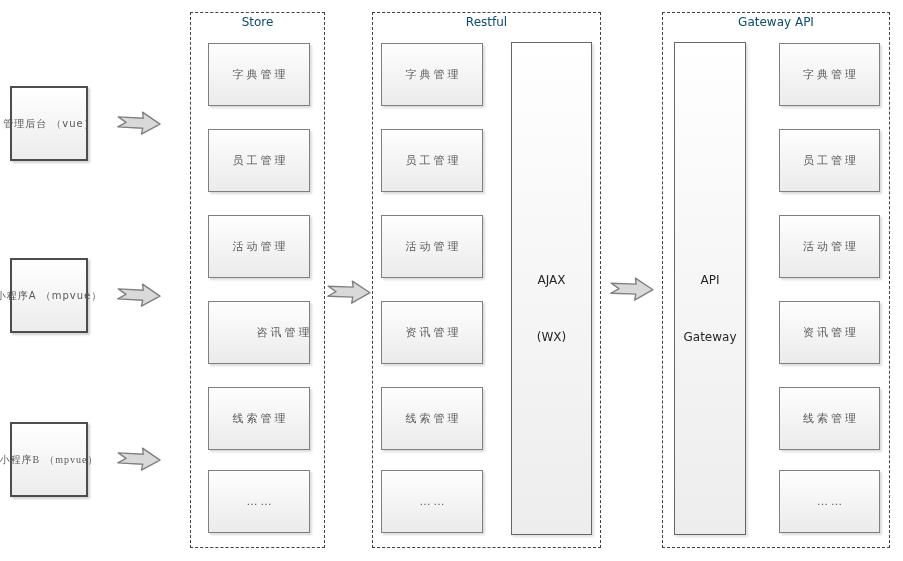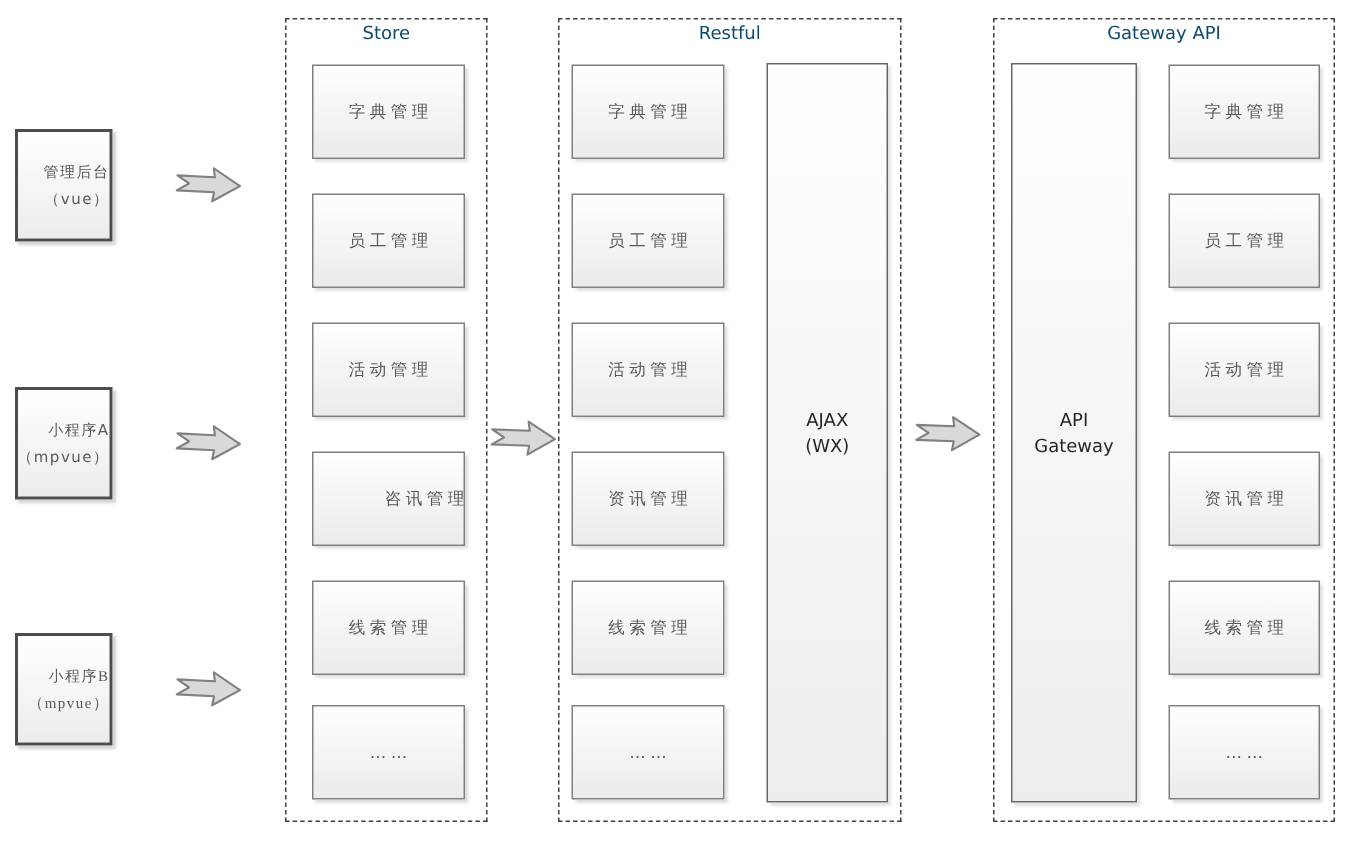--- a/index.html
+++ b/index.html
@@ -11,28 +11,28 @@
     width: 903px;
     height: 561px;
     background: #ffffff;
     overflow: hidden;
   }
 
   
   .client-box {
     position: absolute;
     left: 10px;
-    width: 65px;
+    width: 78px;
     height: 75px;
     border: 2px solid #4d4d4d;
     background: linear-gradient(180deg, #ffffff 0%, #ececec 100%);
     box-shadow: 2px 2px 2px rgba(0,0,0,0.18);
     display: flex;
-    flex-direction: column;
-    align-items: flex-end;
+    flex-direction: row;
+    align-items: center;
     justify-content: center;
     gap: 4px;
   }
   .client-box .line {
     font-size: 10px;
     color: #595959;
     letter-spacing: 1px;
     white-space: nowrap;
   }
 
@@ -85,20 +85,21 @@
     display: flex;
     flex-direction: column;
     align-items: center;
     justify-content: center;
     gap: 3px;
   }
   .tall-box .line {
     font-size: 12px;
     color: #262626;
     white-space: nowrap;
+    margin-top: 40px;
   }
 
   
   .arrow {
     position: absolute;
     width: 46px;
     height: 28px;
   }
   .arrow svg { display: block; width: 100%; height: 100%; }
 
@@ -201,21 +202,21 @@
     <span class="label">……</span>
   </div>
   <div class="tall-box" style="left:511px; width:81px;">
     <span class="line">AJAX</span>
     <span class="line">(WX)</span>
   </div>
 
   <div class="group" style="left:662px; width:228px;">
     <div class="group-title">Gateway API</div>
   </div>
-  <div class="tall-box" style="left:674px; width:84px;">
+  <div class="tall-box" style="left:674px; width:72px;">
     <span class="line">API</span>
     <span class="line">Gateway</span>
   </div>
   <div class="module-box" style="left:779px; top:43px; width:101px;">
     <span class="label">字典管理</span>
   </div>
   <div class="module-box" style="left:779px; top:129px; width:101px;">
     <span class="label">员工管理</span>
   </div>
   <div class="module-box" style="left:779px; top:215px; width:101px;">

